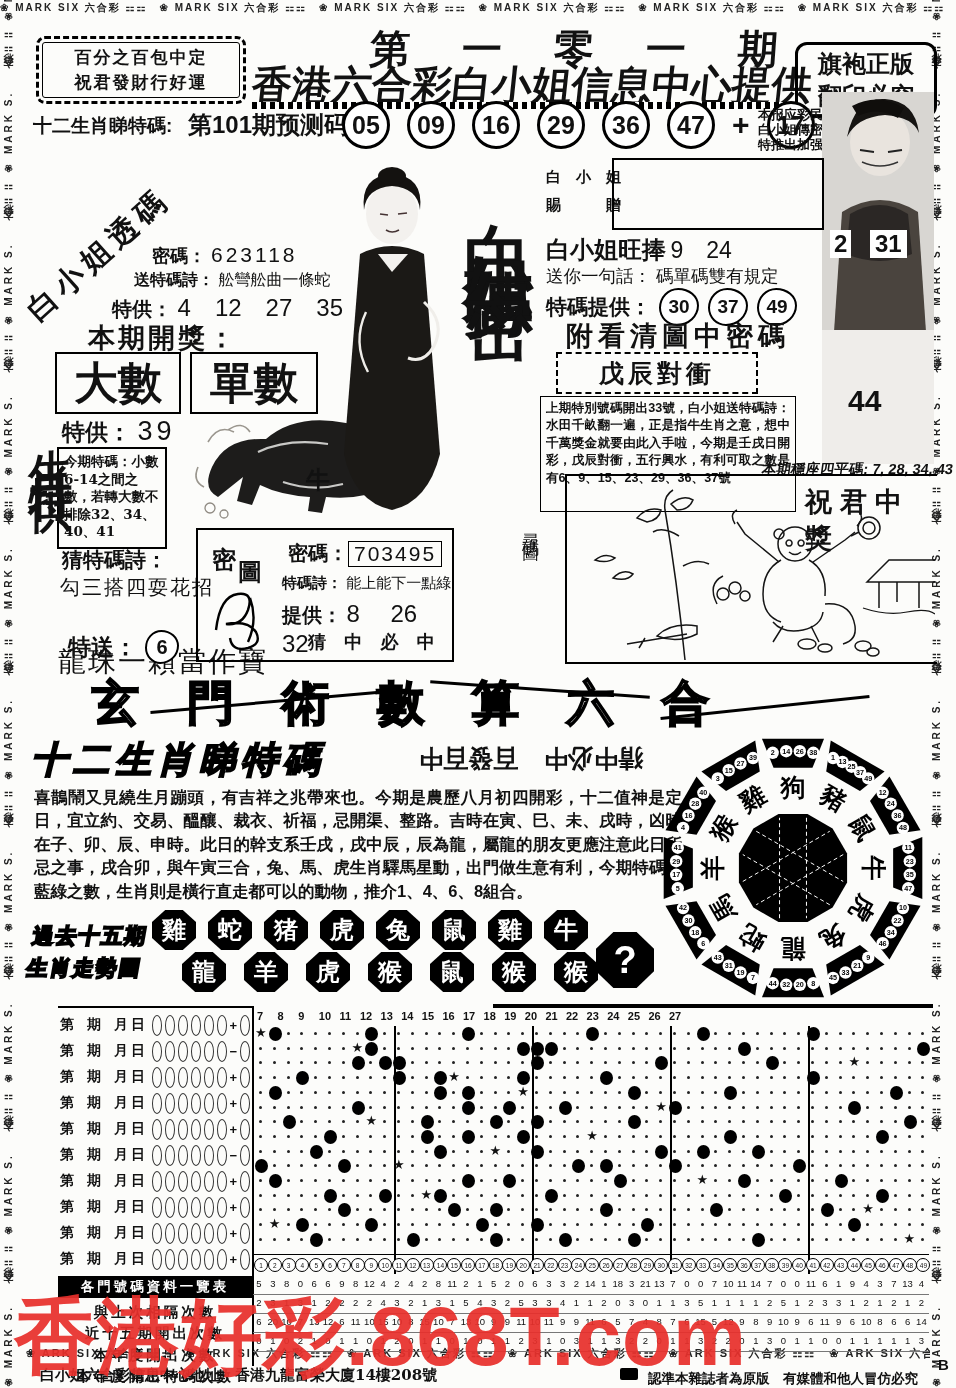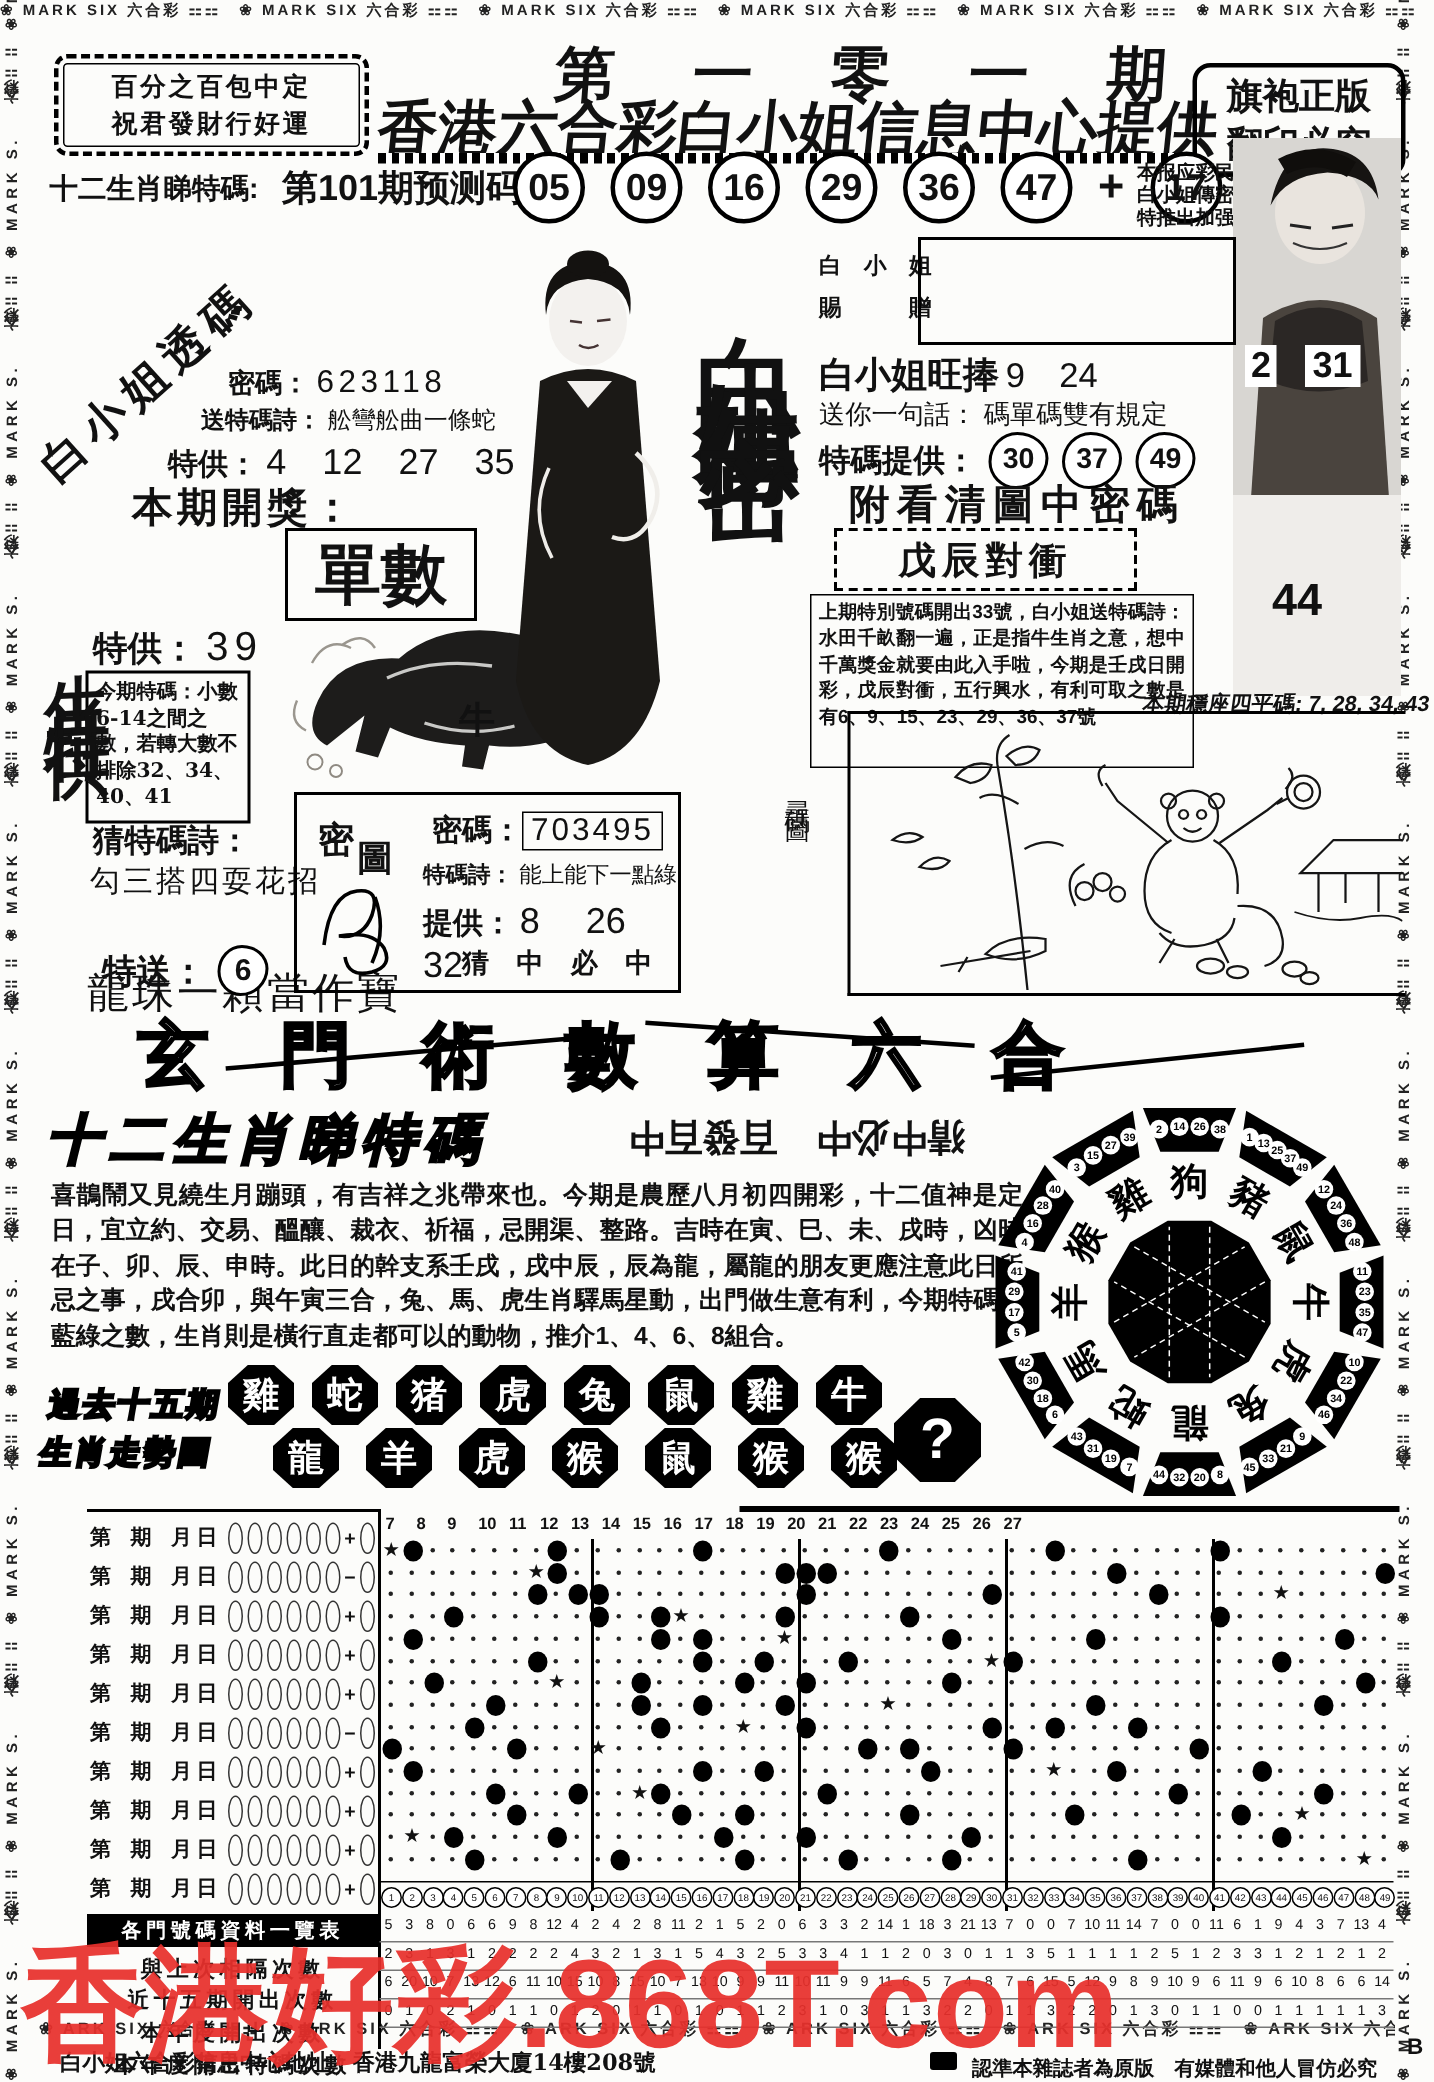--- a/index.html
+++ b/index.html
@@ -100,20 +100,23 @@
   <div class="abs" style="left:134px;top:270px;font-size:16px;">
     <span class="b serif">送特碼詩：</span>
     <span class="serif">舩彎舩曲一條蛇</span>
   </div>
   <div class="abs" style="left:112px;top:292px;font-size:20px;">
     <span class="b serif">特供：</span>
     <span style="font-size:24px;">4　12　27　35</span>
   </div>
   <div class="abs b serif" style="left:88px;top:320px;font-size:27px;letter-spacing:3px;">本期開獎：</div>
 
+  <div class="abs box2" style="left:55px;top:352px;width:122px;height:58px;display:flex;align-items:center;justify-content:center;">
+    <span class="b" style="font-size:44px;font-weight:900;">大數</span>
+  </div>
   <div class="abs box2" style="left:190px;top:352px;width:124px;height:58px;display:flex;align-items:center;justify-content:center;">
     <span class="b" style="font-size:44px;font-weight:900;">單數</span>
   </div>
 
   <div class="abs" style="left:62px;top:416px;font-size:23px;">
     <span class="b serif">特供：</span>
     <span style="font-size:27px;letter-spacing:4px;">39</span>
   </div>
 
   <div class="abs box2 b serif" style="left:57px;top:447px;width:96px;height:90px;font-size:13.5px;line-height:1.3;padding:4px 5px;">今期特碼：小數6-14之間之數，若轉大數不排除32、34、40、41</div>
@@ -227,20 +230,21 @@
           <ellipse cx="258" cy="172" rx="7" ry="4"></ellipse>
         <ellipse cx="296" cy="170" rx="8" ry="5"></ellipse>
           <ellipse cx="306" cy="176" rx="6" ry="4"></ellipse>
         <path d="M130,150 q-26,-4 -40,10 q20,8 40,-2 z M150,128 q-10,-20 6,-28"></path>
         <circle cx="156" cy="118" r="6"></circle>
           <circle cx="168" cy="112" r="6"></circle>
           <circle cx="178" cy="120" r="5"></circle>
         <path d="M60,168 l60,-10 M78,162 l-6,10"></path>
       </g>
     </svg>
+    <span class="abs b serif" style="left:238px;top:8px;font-size:27px;letter-spacing:8px;">祝君中獎</span>
   </div>
 
   <div class="abs out serif" style="left:92px;top:672px;width:800px;font-size:47px;font-weight:900;letter-spacing:48px;white-space:nowrap;">玄門術數算六合</div>
   <div class="streak" style="left:150px;top:700px;width:250px;transform:rotate(-5deg);"></div>
   <div class="streak" style="left:430px;top:688px;width:220px;transform:rotate(4deg);"></div>
   <div class="streak" style="left:660px;top:706px;width:210px;transform:rotate(-6deg);"></div>
 
   <div class="abs out serif" style="left:34px;top:736px;font-size:36px;font-weight:900;letter-spacing:6px;transform:skewX(-14deg);white-space:nowrap;">十二生肖睇特碼</div>
   <div class="abs b serif" style="left:418px;top:742px;font-size:25px;font-weight:900;transform:rotate(180deg);white-space:nowrap;">猜中必中　百發百中</div>
 

